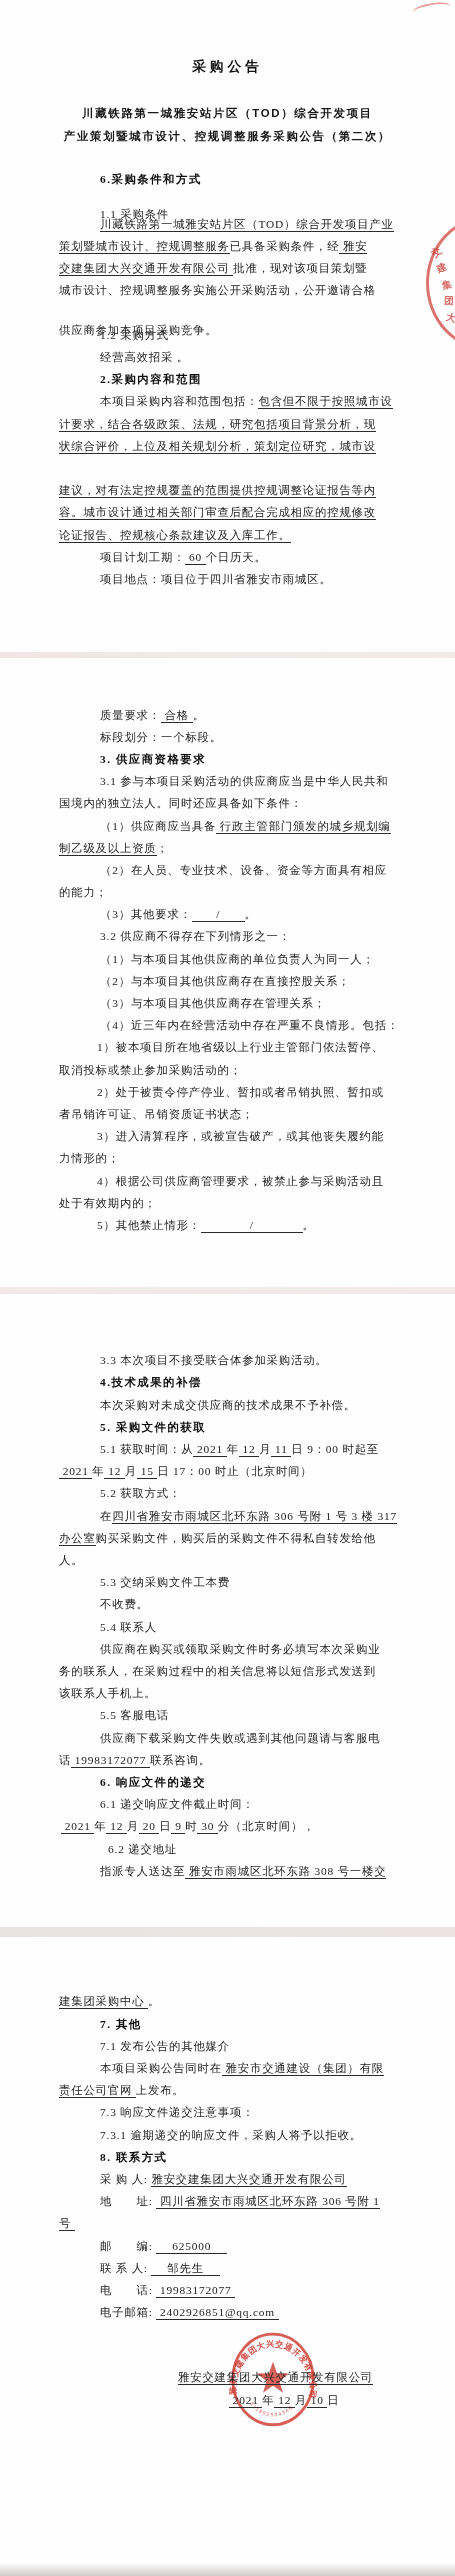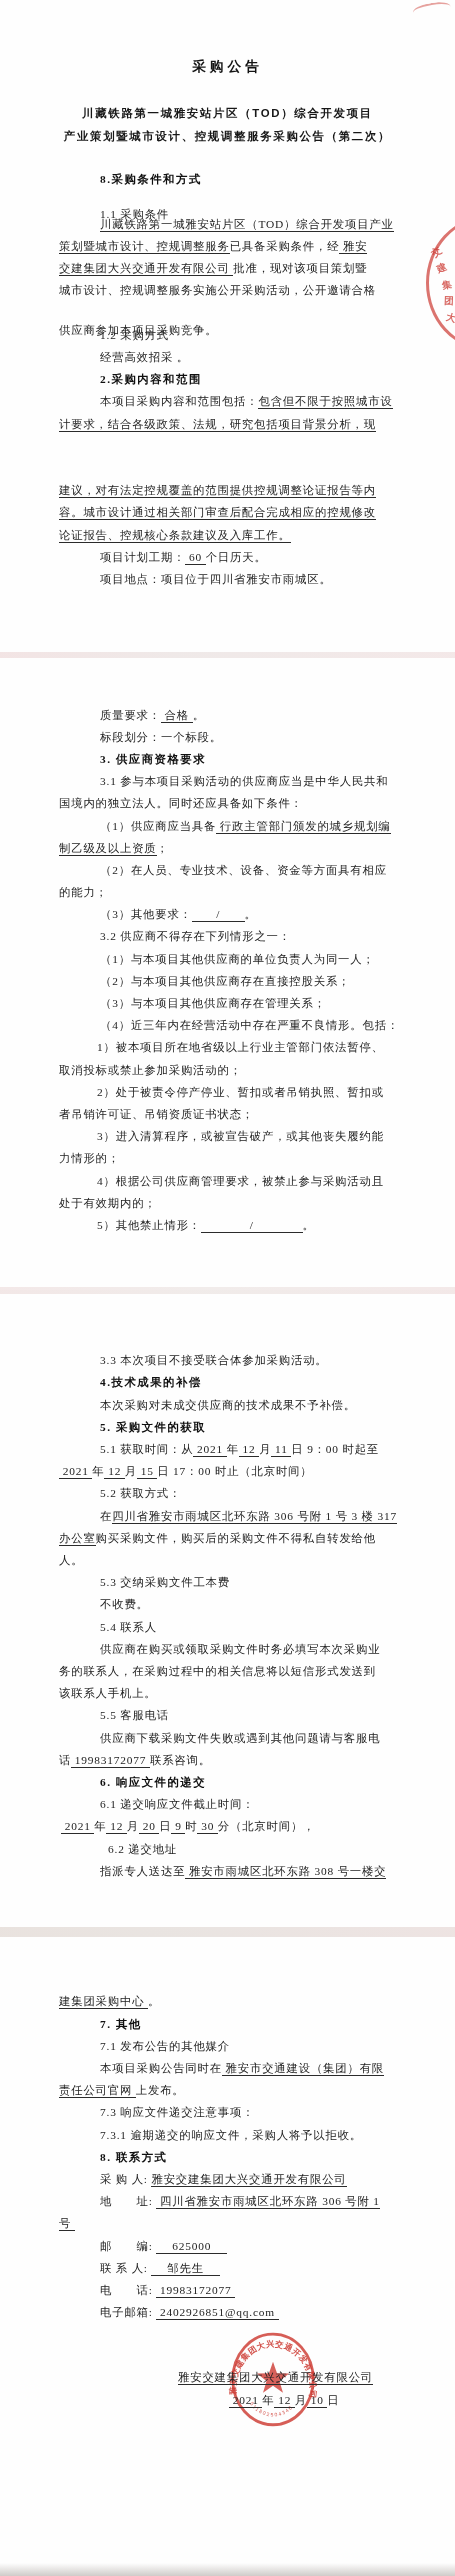--- a/index.html
+++ b/index.html
@@ -37,32 +37,33 @@
     <div class="edge-stamp">
       <span class="edge-stamp-char" style="left:3.4px;top:27px;transform:rotate(-38deg);">交</span>
       <span class="edge-stamp-char" style="left:8px;top:43px;transform:rotate(-24deg);">建</span>
       <span class="edge-stamp-char" style="left:12.5px;top:60px;transform:rotate(-12deg);">集</span>
       <span class="edge-stamp-char" style="left:15.4px;top:76px;transform:rotate(2deg);">团</span>
       <span class="edge-stamp-char" style="left:16.5px;top:93px;transform:rotate(14deg);">大</span>
     </div>
   <div class="line t" style="top: 59px;"><span>采购公告</span></div>
       <div class="line st" style="top: 129px;"><span>产业策划暨城市设计、控规调整服务采购公告（第二次）</span></div>
       <div class="line st" style="top: 106px;"><span>川藏铁路第一城雅安站片区（TOD）综合开发项目</span></div>
-      <div class="line h" style="top: 172px; left: 100px;"><span>8.采购条件和方式</span></div>
+      <div class="line h" style="top: 172px; left: 100px;"><span>6.采购条件和方式</span></div>
       <div class="line" style="top: 207px; left: 100px;"><span>1.1 采购条件</span></div>
       <div class="line" style="top: 217px; left: 100px;"><span class="u">川藏铁路第一城雅安站片区（TOD）综合开发项目产业</span></div>
       <div class="line" style="top: 239px; left: 59px;"><span class="u">策划暨城市设计、控规调整服务</span><span>已具备采购条件，经</span><span class="u"> 雅安</span></div>
       <div class="line" style="top: 261px; left: 59px;"><span class="u">交建集团大兴交通开发有限公司 </span><span>批准，现对该项目策划暨</span></div>
       <div class="line" style="top: 283px; left: 59px;"><span>城市设计、控规调整服务实施公开采购活动，公开邀请合格</span></div>
       <div class="line" style="top: 306px; left: 59px; margin-top: 17px;"><span>供应商参加本项目采购竞争。</span></div>
       <div class="line" style="top: 328px; left: 100px;"><span>1.2 采购方式</span></div>
       <div class="line" style="top: 350px; left: 100px;"><span>经营高效招采 。</span></div>
       <div class="line h" style="top: 372px; left: 100px;"><span>2.采购内容和范围</span></div>
       <div class="line" style="top: 394px; left: 100px;"><span>本项目采购内容和范围包括：</span><span class="u">包含但不限于按照城市设</span></div>
       <div class="line" style="top: 417px; left: 59px;"><span class="u">计要求，结合各级政策、法规，研究包括项目背景分析，现</span></div>
+      <div class="line" style="top: 439px; left: 59px;"><span class="u">状综合评价，上位及相关规划分析，策划定位研究，城市设</span></div>
       <div class="line" style="top: 483px; left: 59px;"><span class="u">建议，对有法定控规覆盖的范围提供控规调整论证报告等内</span></div>
       <div class="line" style="top: 505px; left: 59px;"><span class="u">容。城市设计通过相关部门审查后配合完成相应的控规修改</span></div>
       <div class="line" style="top: 528px; left: 59px;"><span class="u">论证报告、控规核心条款建议及入库工作。</span></div>
       <div class="line" style="top: 550px; left: 100px;"><span>项目计划工期：</span><span class="u"> 60 </span><span>个日历天。</span></div>
       <div class="line" style="top: 572px; left: 100px;"><span>项目地点：项目位于四川省雅安市雨城区。</span></div>
     </div>
 
   <div class="page" style="top:658px;height:632px;">
       <div class="line" style="top: 50px; left: 100px;"><span>质量要求：</span><span class="u"> 合格 </span><span>。</span></div>
       <div class="line" style="top: 72px; left: 100px;"><span>标段划分：一个标段。</span></div>

